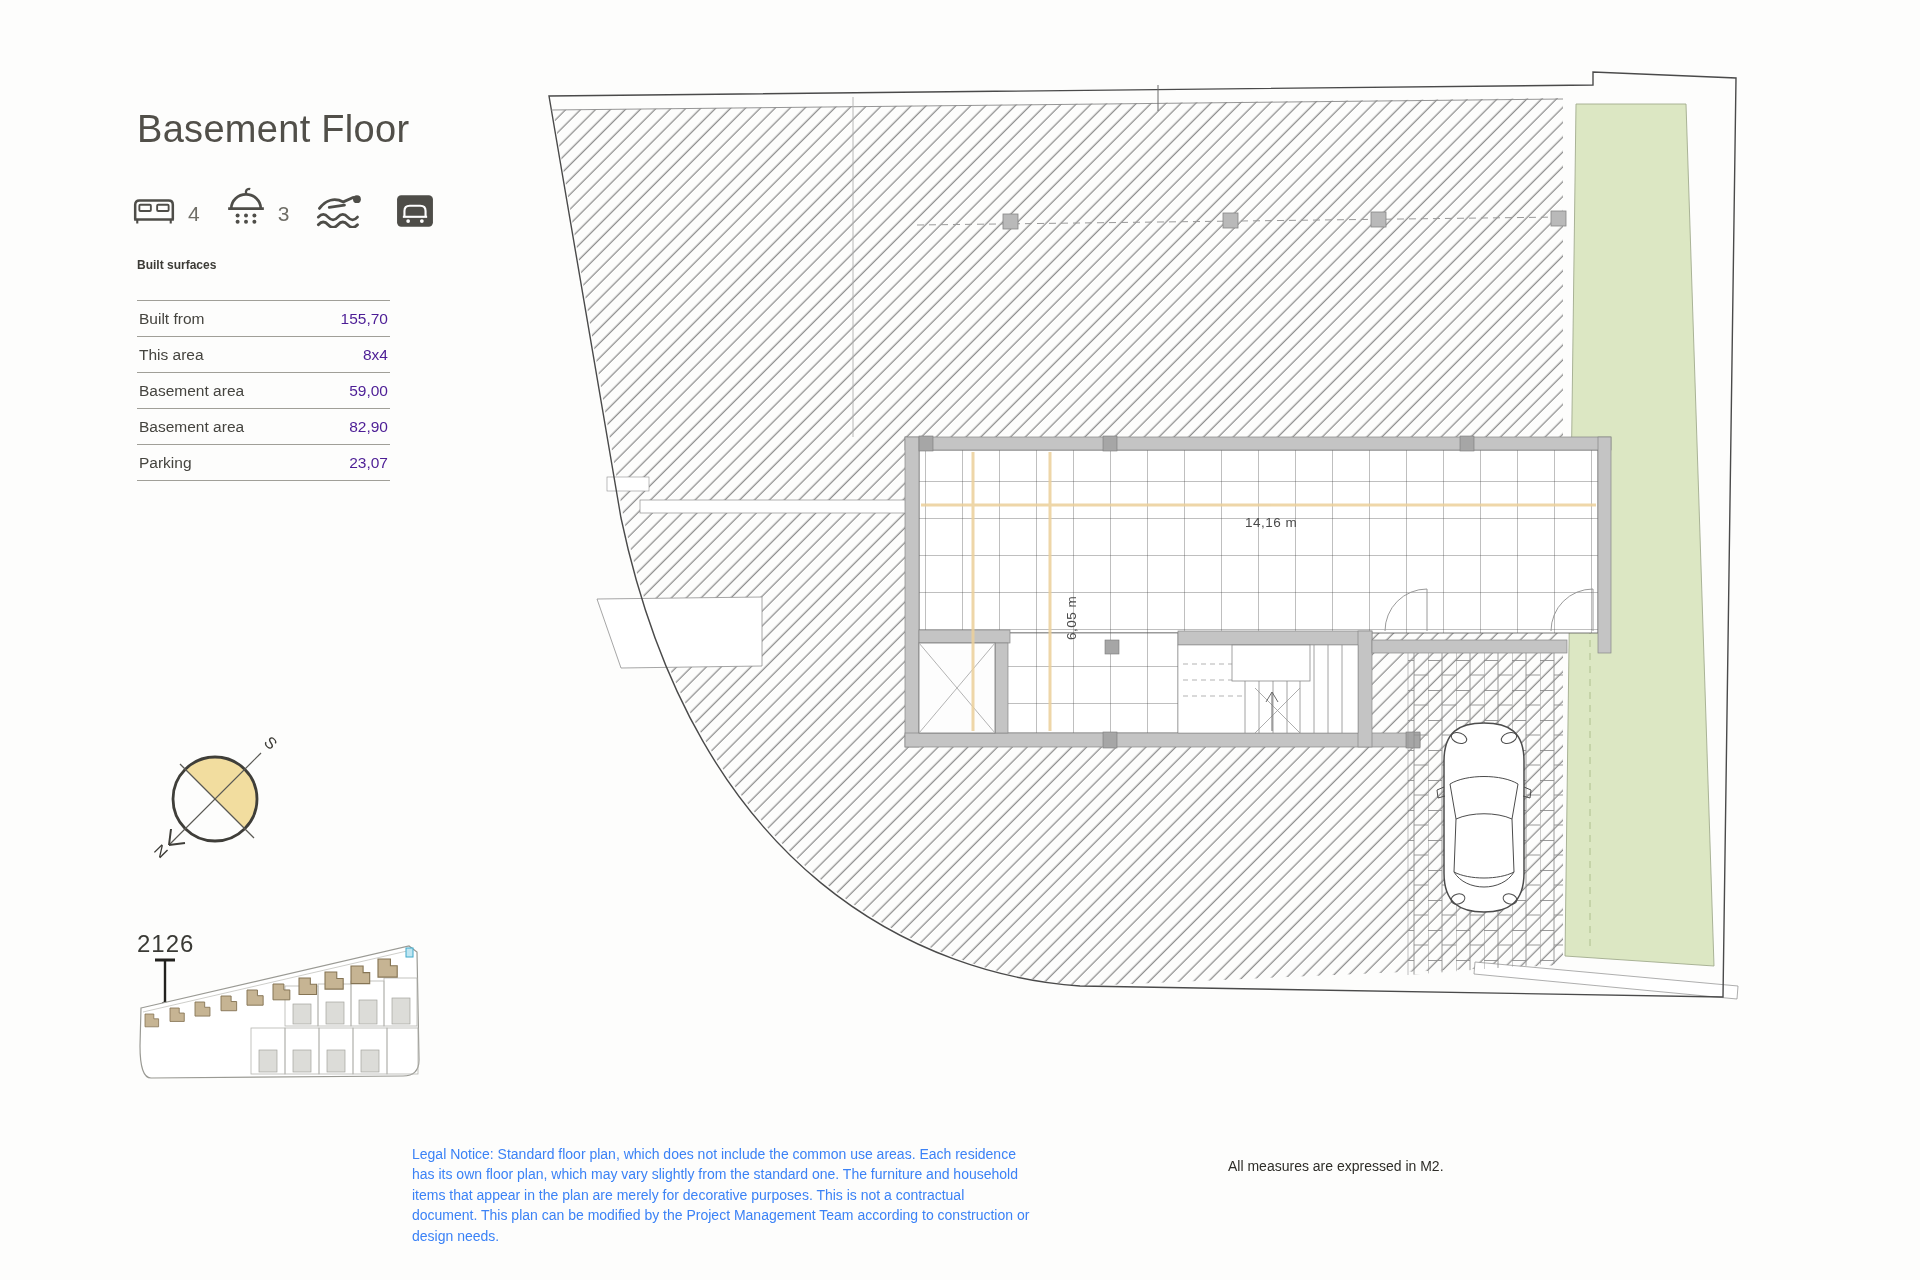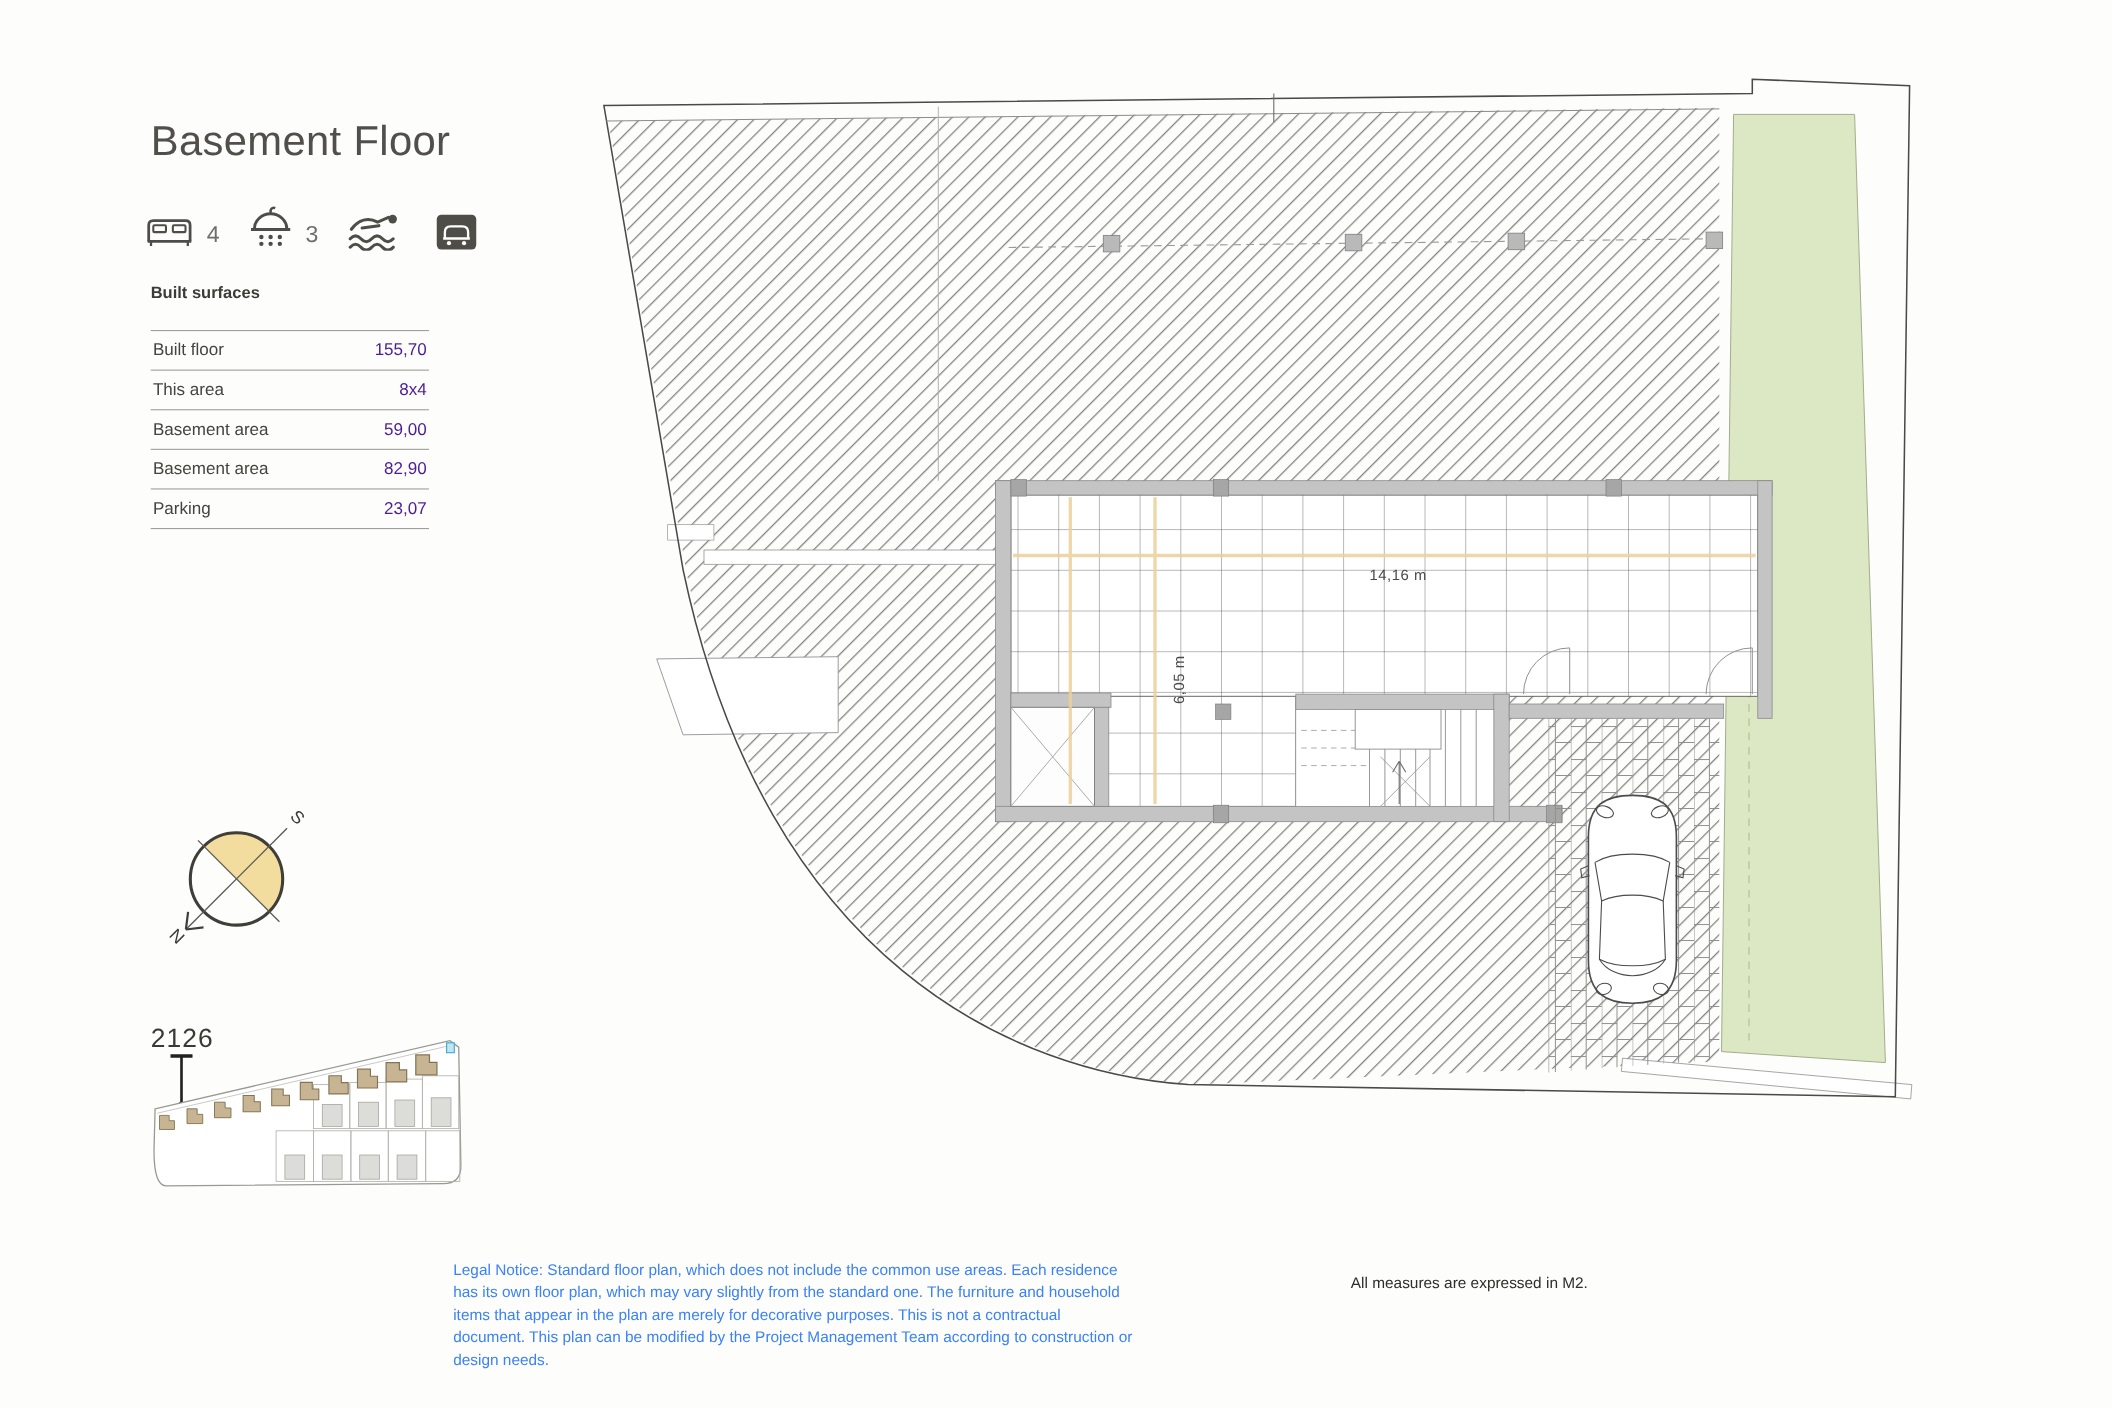--- a/index.html
+++ b/index.html
@@ -5,21 +5,21 @@
   html,body{margin:0;padding:0}
   body{
     width:1920px;height:1280px;position:relative;overflow:hidden;
     background:#fdfdfc;color:#3e3d38;
     font-family:"Liberation Sans", sans-serif;
   }
   .abs{position:absolute}
   .page-title{font-size:38px;font-weight:400;color:#514f49;letter-spacing:.3px;margin:0}
   .amenities{display:flex;align-items:flex-end;gap:9px}
   .amenities .cnt{font-size:21px;color:#6f6e67;margin:0 16px 2px 2px}
-  .surfaces-heading{font-size:15px;font-weight:700;color:#3c3b36;margin:0}
+  .surfaces-heading{font-size:12px;font-weight:700;color:#3c3b36;margin:0}
   .surfaces-table{width:253px;font-size:15.5px;border-bottom:1px solid #a09f98}
   .surfaces-table .row{display:flex;justify-content:space-between;align-items:center;
     padding:9px 2px 8px 2px;border-top:1px solid #a09f98}
   .surfaces-table .lbl{color:#45443f}
   .surfaces-table .val{color:#4c1d95}
   .legal{width:620px;font-size:14px;line-height:1.46;color:#3b82f6}
   .measures{font-size:14px;color:#2e2d28}
   svg text{font-family:"Liberation Sans", sans-serif}
 </style>
 </head>
@@ -75,21 +75,21 @@
     </g>
     <circle cx="11.5" cy="25.5" r="1.8" fill="#fff"></circle>
     <circle cx="24.5" cy="25.5" r="1.8" fill="#fff"></circle>
   </svg>
 </div>
 
 <h2 class="abs surfaces-heading" style="left:137px;top:258px">Built surfaces</h2>
 
 <div class="abs surfaces-table" style="left:137px;top:300px">
   <div class="row">
-    <span class="lbl">Built floor</span>
+    <span class="lbl">Built from</span>
     <span class="val">155,70</span>
   </div>
   <div class="row">
     <span class="lbl">This area</span>
     <span class="val">8x4</span>
   </div>
   <div class="row">
     <span class="lbl">Basement area</span>
     <span class="val">59,00</span>
   </div>

